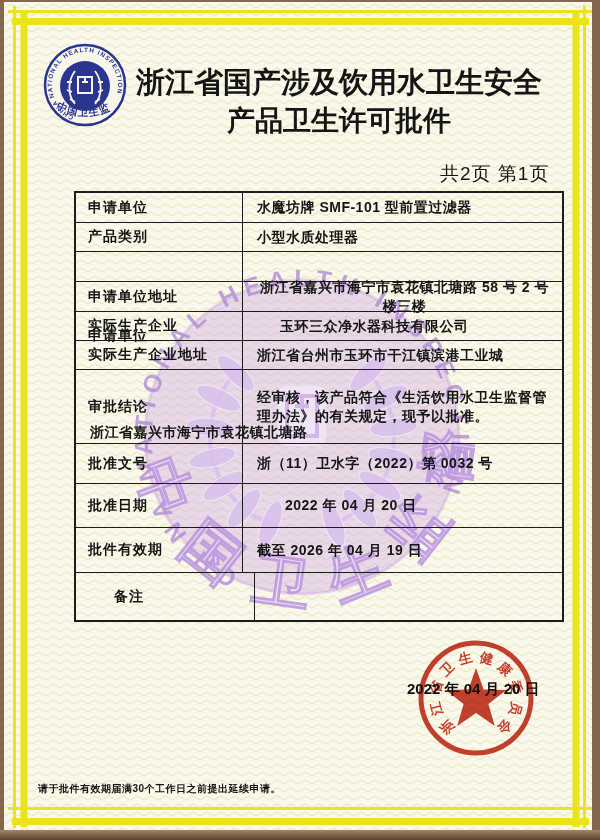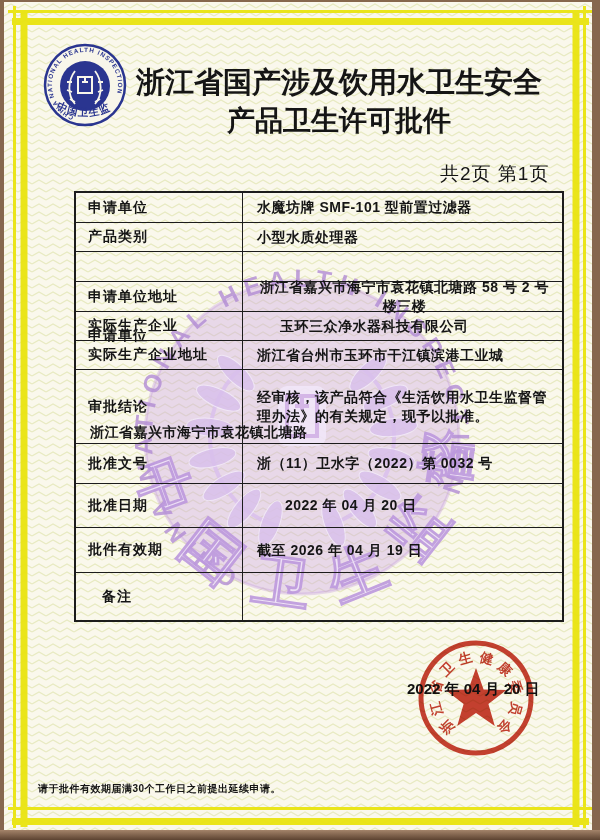--- a/index.html
+++ b/index.html
@@ -12,21 +12,21 @@
   
   .emblem{position:absolute;left:42px;top:42px;}
   .title-block{position:absolute;left:108px;top:62px;width:462px;text-align:center;}
   .title-l1{font-size:29px;font-weight:bold;letter-spacing:0px;line-height:40px;white-space:nowrap;}
   .title-l2{font-size:28px;font-weight:bold;line-height:38px;white-space:nowrap;}
   .page-info{position:absolute;left:440px;top:161px;font-size:19px;font-weight:normal;letter-spacing:1px;}
   
   .cert-table{position:absolute;left:74px;top:191px;width:490px;border:2px solid #1c1c1c;
               box-sizing:border-box;background:transparent;z-index:4;}
   .trow{display:flex;border-bottom:1.5px solid #1c1c1c;box-sizing:border-box;}
-  .trow:last-child{border-bottom:none;}
+  .trow:last-child{border-bottom:none;padding-left:12px;}
   .tlabel{width:167px;flex:0 0 167px;border-right:1.5px solid #1c1c1c;box-sizing:border-box;
           display:flex;align-items:center;padding-left:12px;font-size:14px;font-weight:bold;letter-spacing:1px;}
   .tvalue{flex:1;display:flex;align-items:center;padding:4px 10px 4px 14px;font-size:14px;
           font-weight:bold;letter-spacing:.5px;line-height:19px;box-sizing:border-box;}
   .v-center-indent{padding-left:42px;}
   .l-indent{padding-left:26px;}
   
   .stamp{position:absolute;left:405px;top:628px;z-index:6;mix-blend-mode:multiply;opacity:.92;}
   .stamp-ch{font:bold 13.5px "Liberation Sans",sans-serif;fill:#c23220;text-anchor:middle;dominant-baseline:central;}
   .stamp-date{position:absolute;left:407px;top:680px;width:160px;font-size:15px;font-weight:bold;

